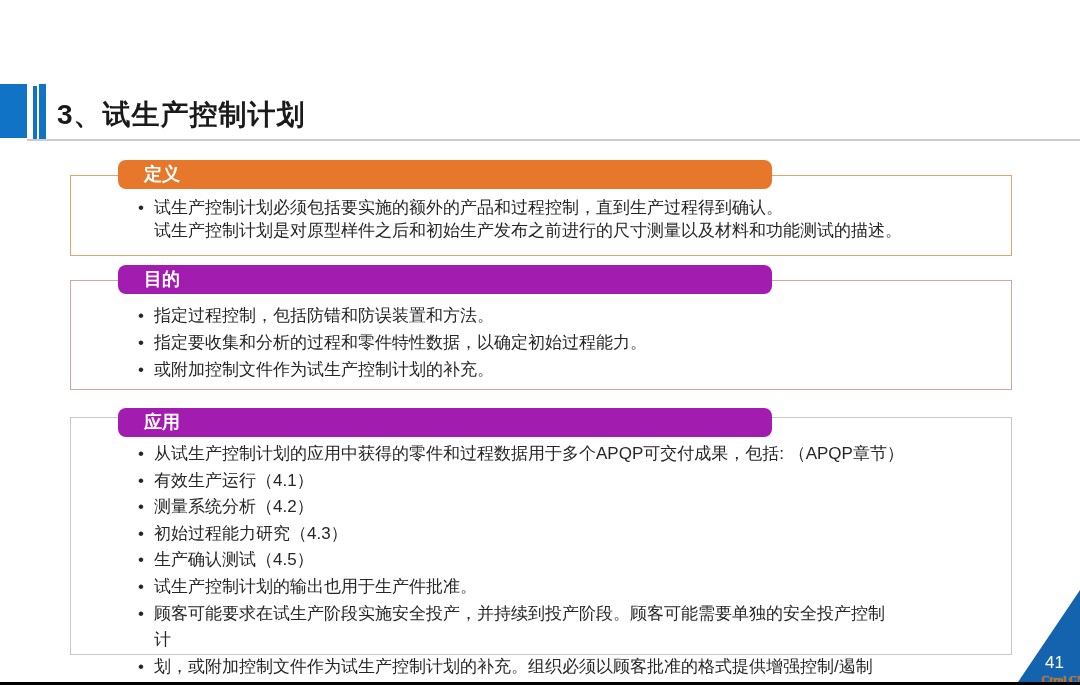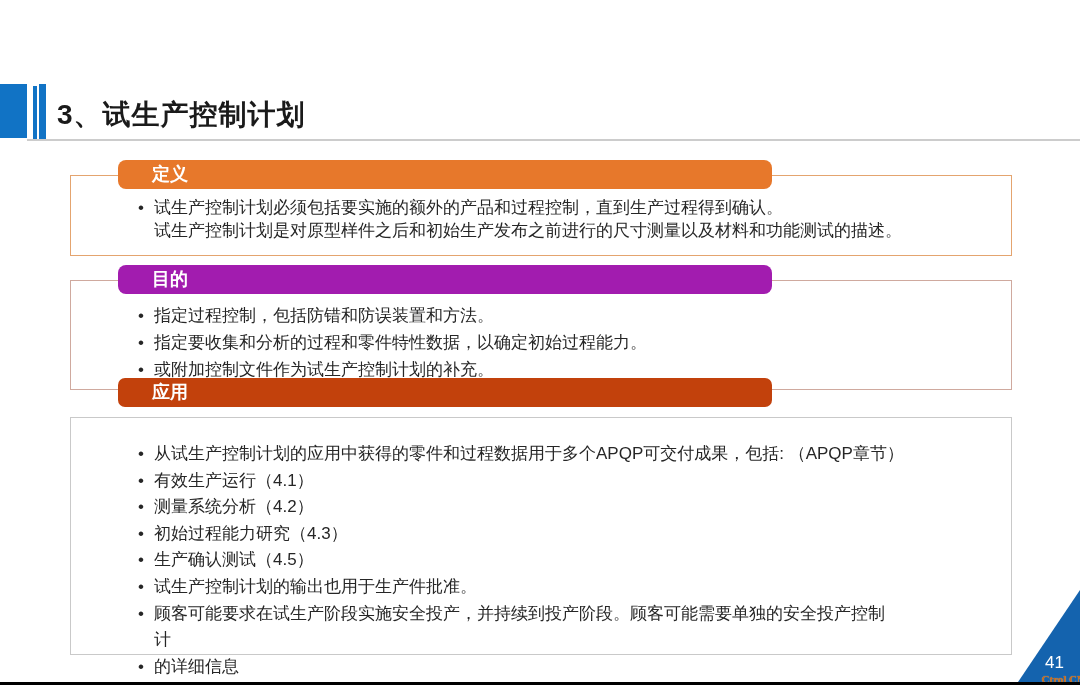--- a/index.html
+++ b/index.html
@@ -28,26 +28,26 @@
     position:absolute;left:70px;width:942px;
     background:#ffffff;border:1px solid #ccc;box-sizing:border-box;
   }
   .def-box{top:175px;height:81px;border-color:#E4A46F;}
   .pur-box{top:280px;height:110px;border-color:#CFA99E;}
   .app-box{top:417px;height:238px;border-color:#C9C9C9;}
 
   .panel-header{
     position:absolute;left:118px;width:654px;height:29px;
     border-radius:8px;color:#ffffff;font-weight:bold;font-size:18px;
-    line-height:29px;padding-left:34px;box-sizing:border-box;
+    line-height:29px;padding-left:26px;box-sizing:border-box;
     z-index:2;
   }
   .def-h{top:160px;background:#E7782B;}
   .pur-h{top:265px;background:#a21caf;}
-  .app-h{top:378px;background:#c2410c;border-radius:7px;}
+  .app-h{top:408px;background:#a21caf;}
 
   .bullets{position:absolute;left:120px;width:882px;z-index:1;color:#262626;font-size:17px;}
   .def-b{top:197px;}
   .pur-b{top:302px;}
   .app-b{top:441px;}
 
   .bullet{position:relative;padding-left:34px;}
   .dot{position:absolute;left:18px;top:0;}
   .def-b .line,.def-b .dot{line-height:22.5px;}
   .pur-b .line,.pur-b .dot{line-height:27px;}
@@ -139,20 +139,21 @@
       <span class="dot">•</span>
       <div class="line">试生产控制计划的输出也用于生产件批准。</div>
     </div>
     <div class="bullet">
       <span class="dot">•</span>
       <div class="line">顾客可能要求在试生产阶段实施安全投产，并持续到投产阶段。顾客可能需要单独的安全投产控制</div>
       <div class="line">计</div>
     </div>
     <div class="bullet">
       <span class="dot">•</span>
+      <div class="line">划，或附加控制文件作为试生产控制计划的补充。组织必须以顾客批准的格式提供增强控制/遏制</div>
       <div class="line">的详细信息</div>
     </div>
   </div>
 
   <svg class="corner" viewBox="0 0 64 95" xmlns="http://www.w3.org/2000/svg">
     <polygon points="64,0 64,95 0,95" fill="#1463AE"></polygon>
   </svg>
   <div class="pagenum">41</div>
   <div class="watermark">Ctrol CN</div>
   <div class="bottom-bar"></div>

